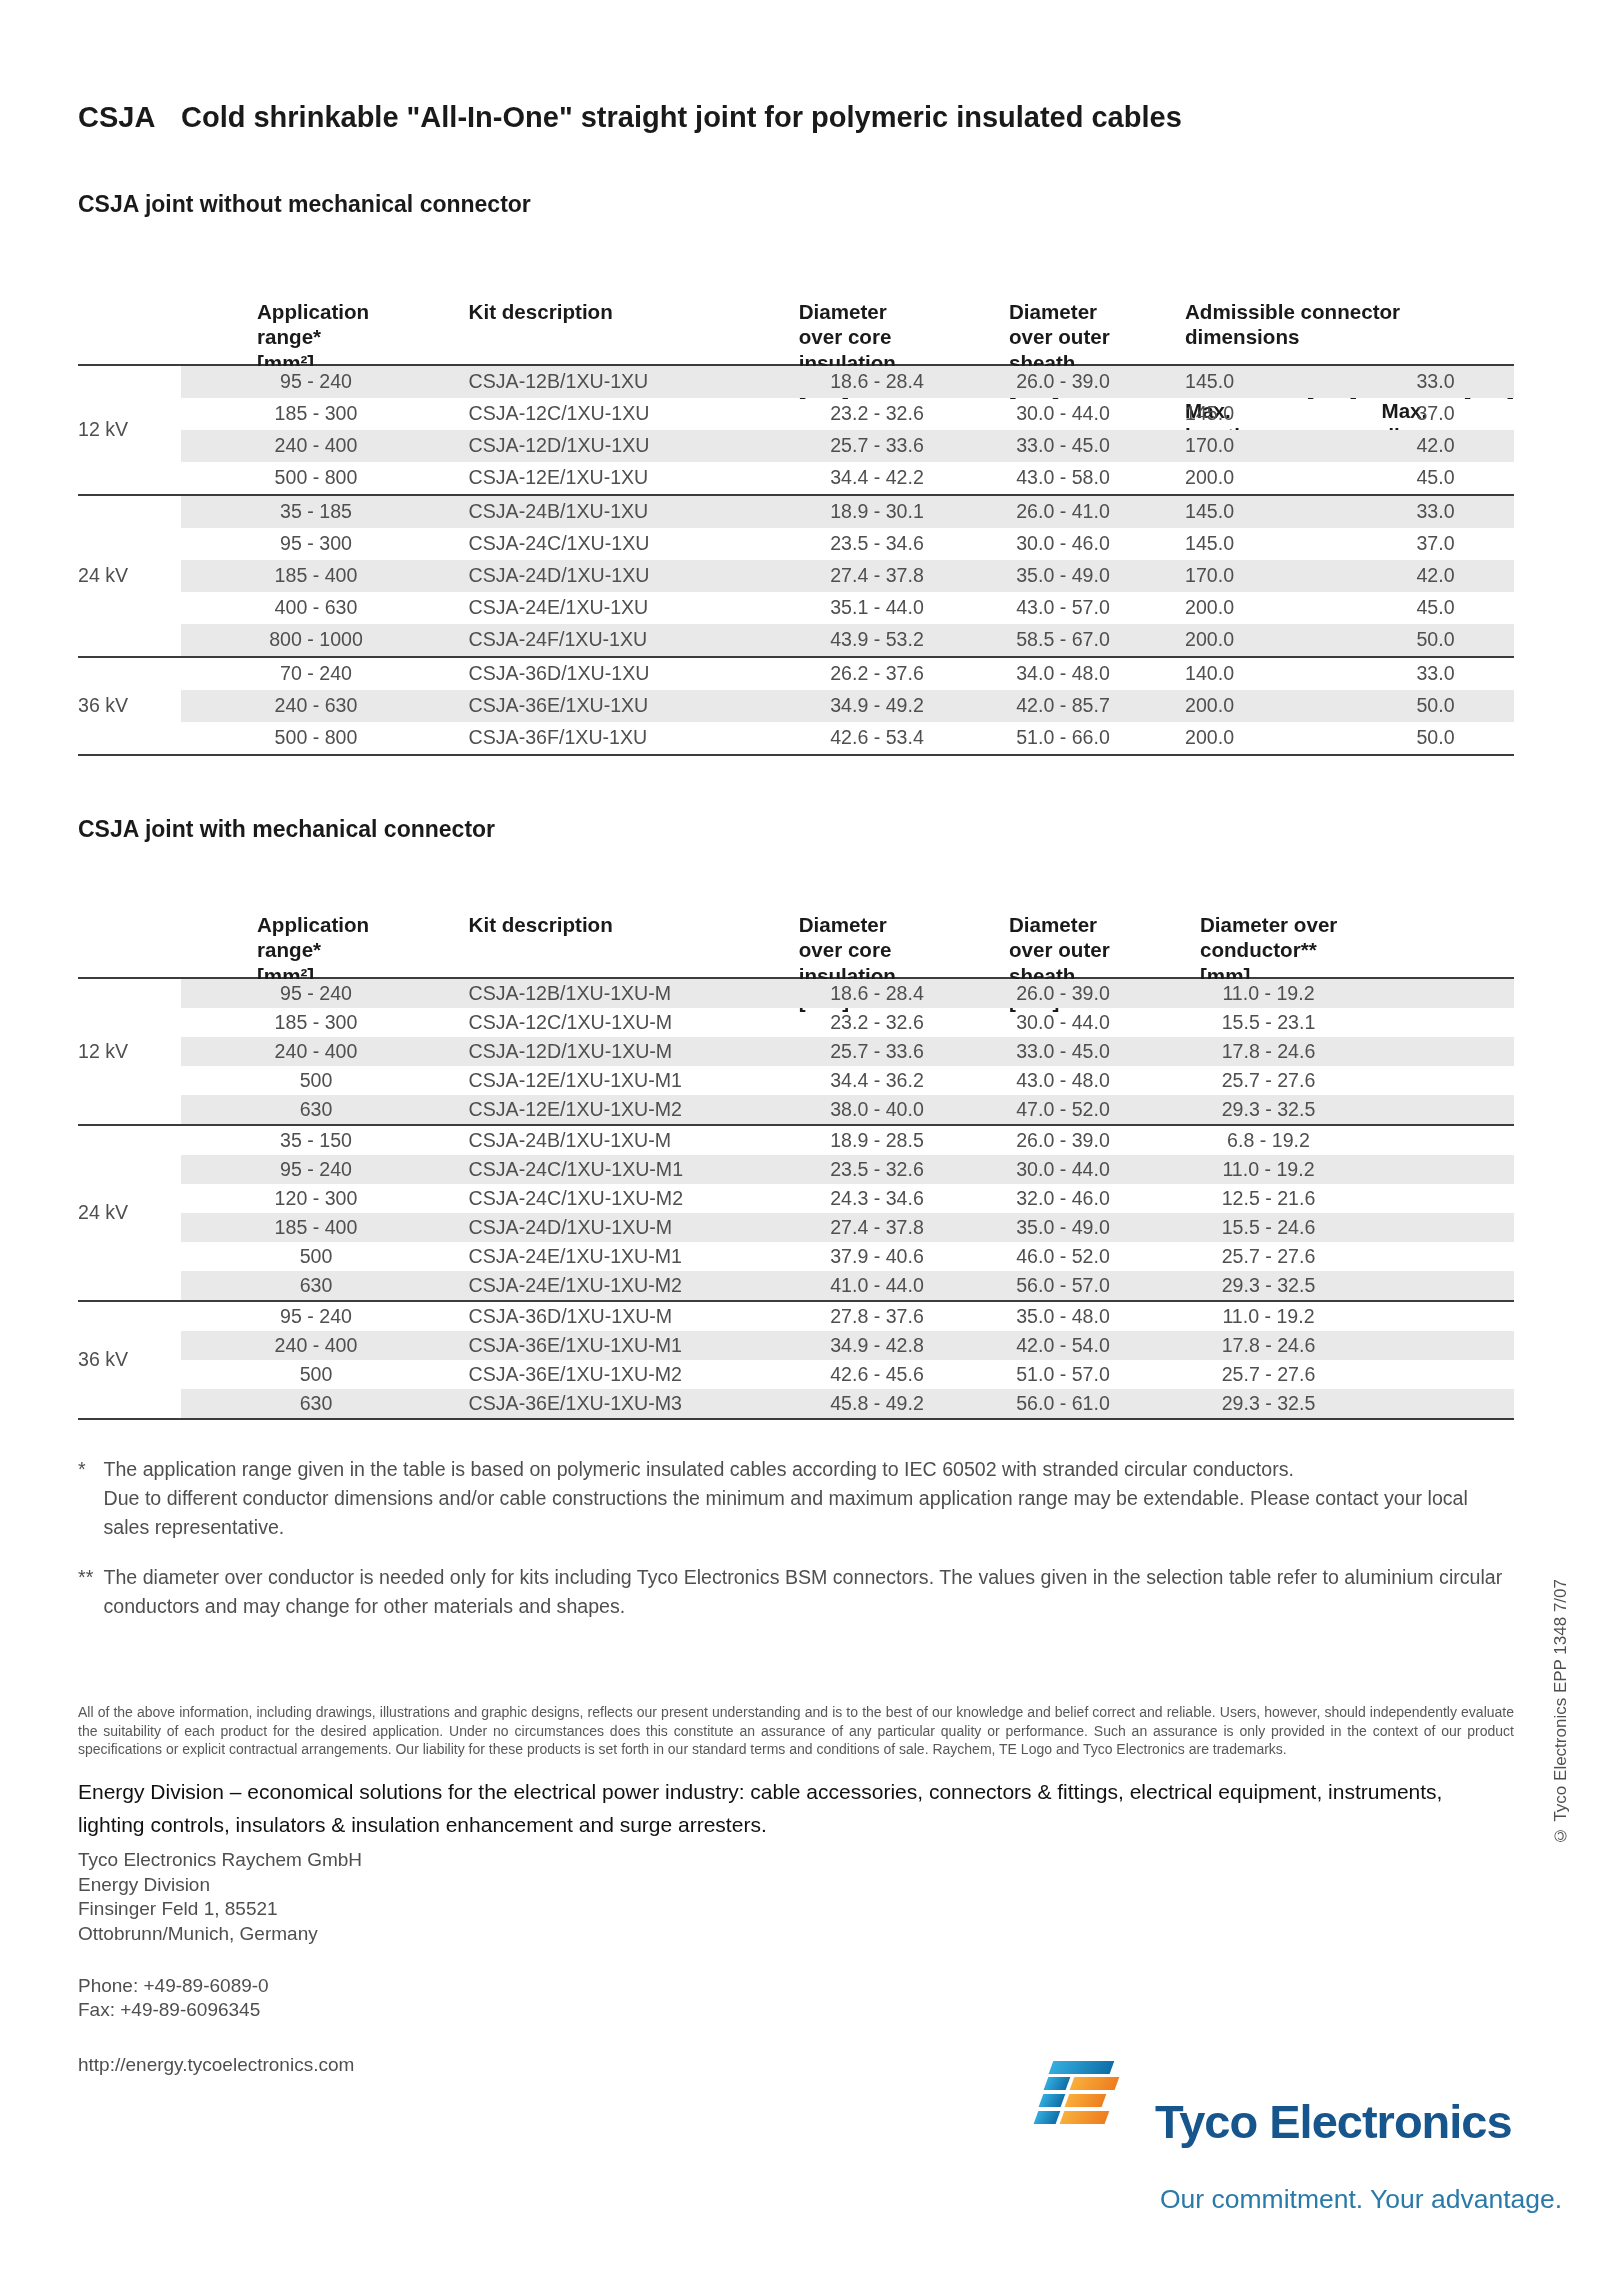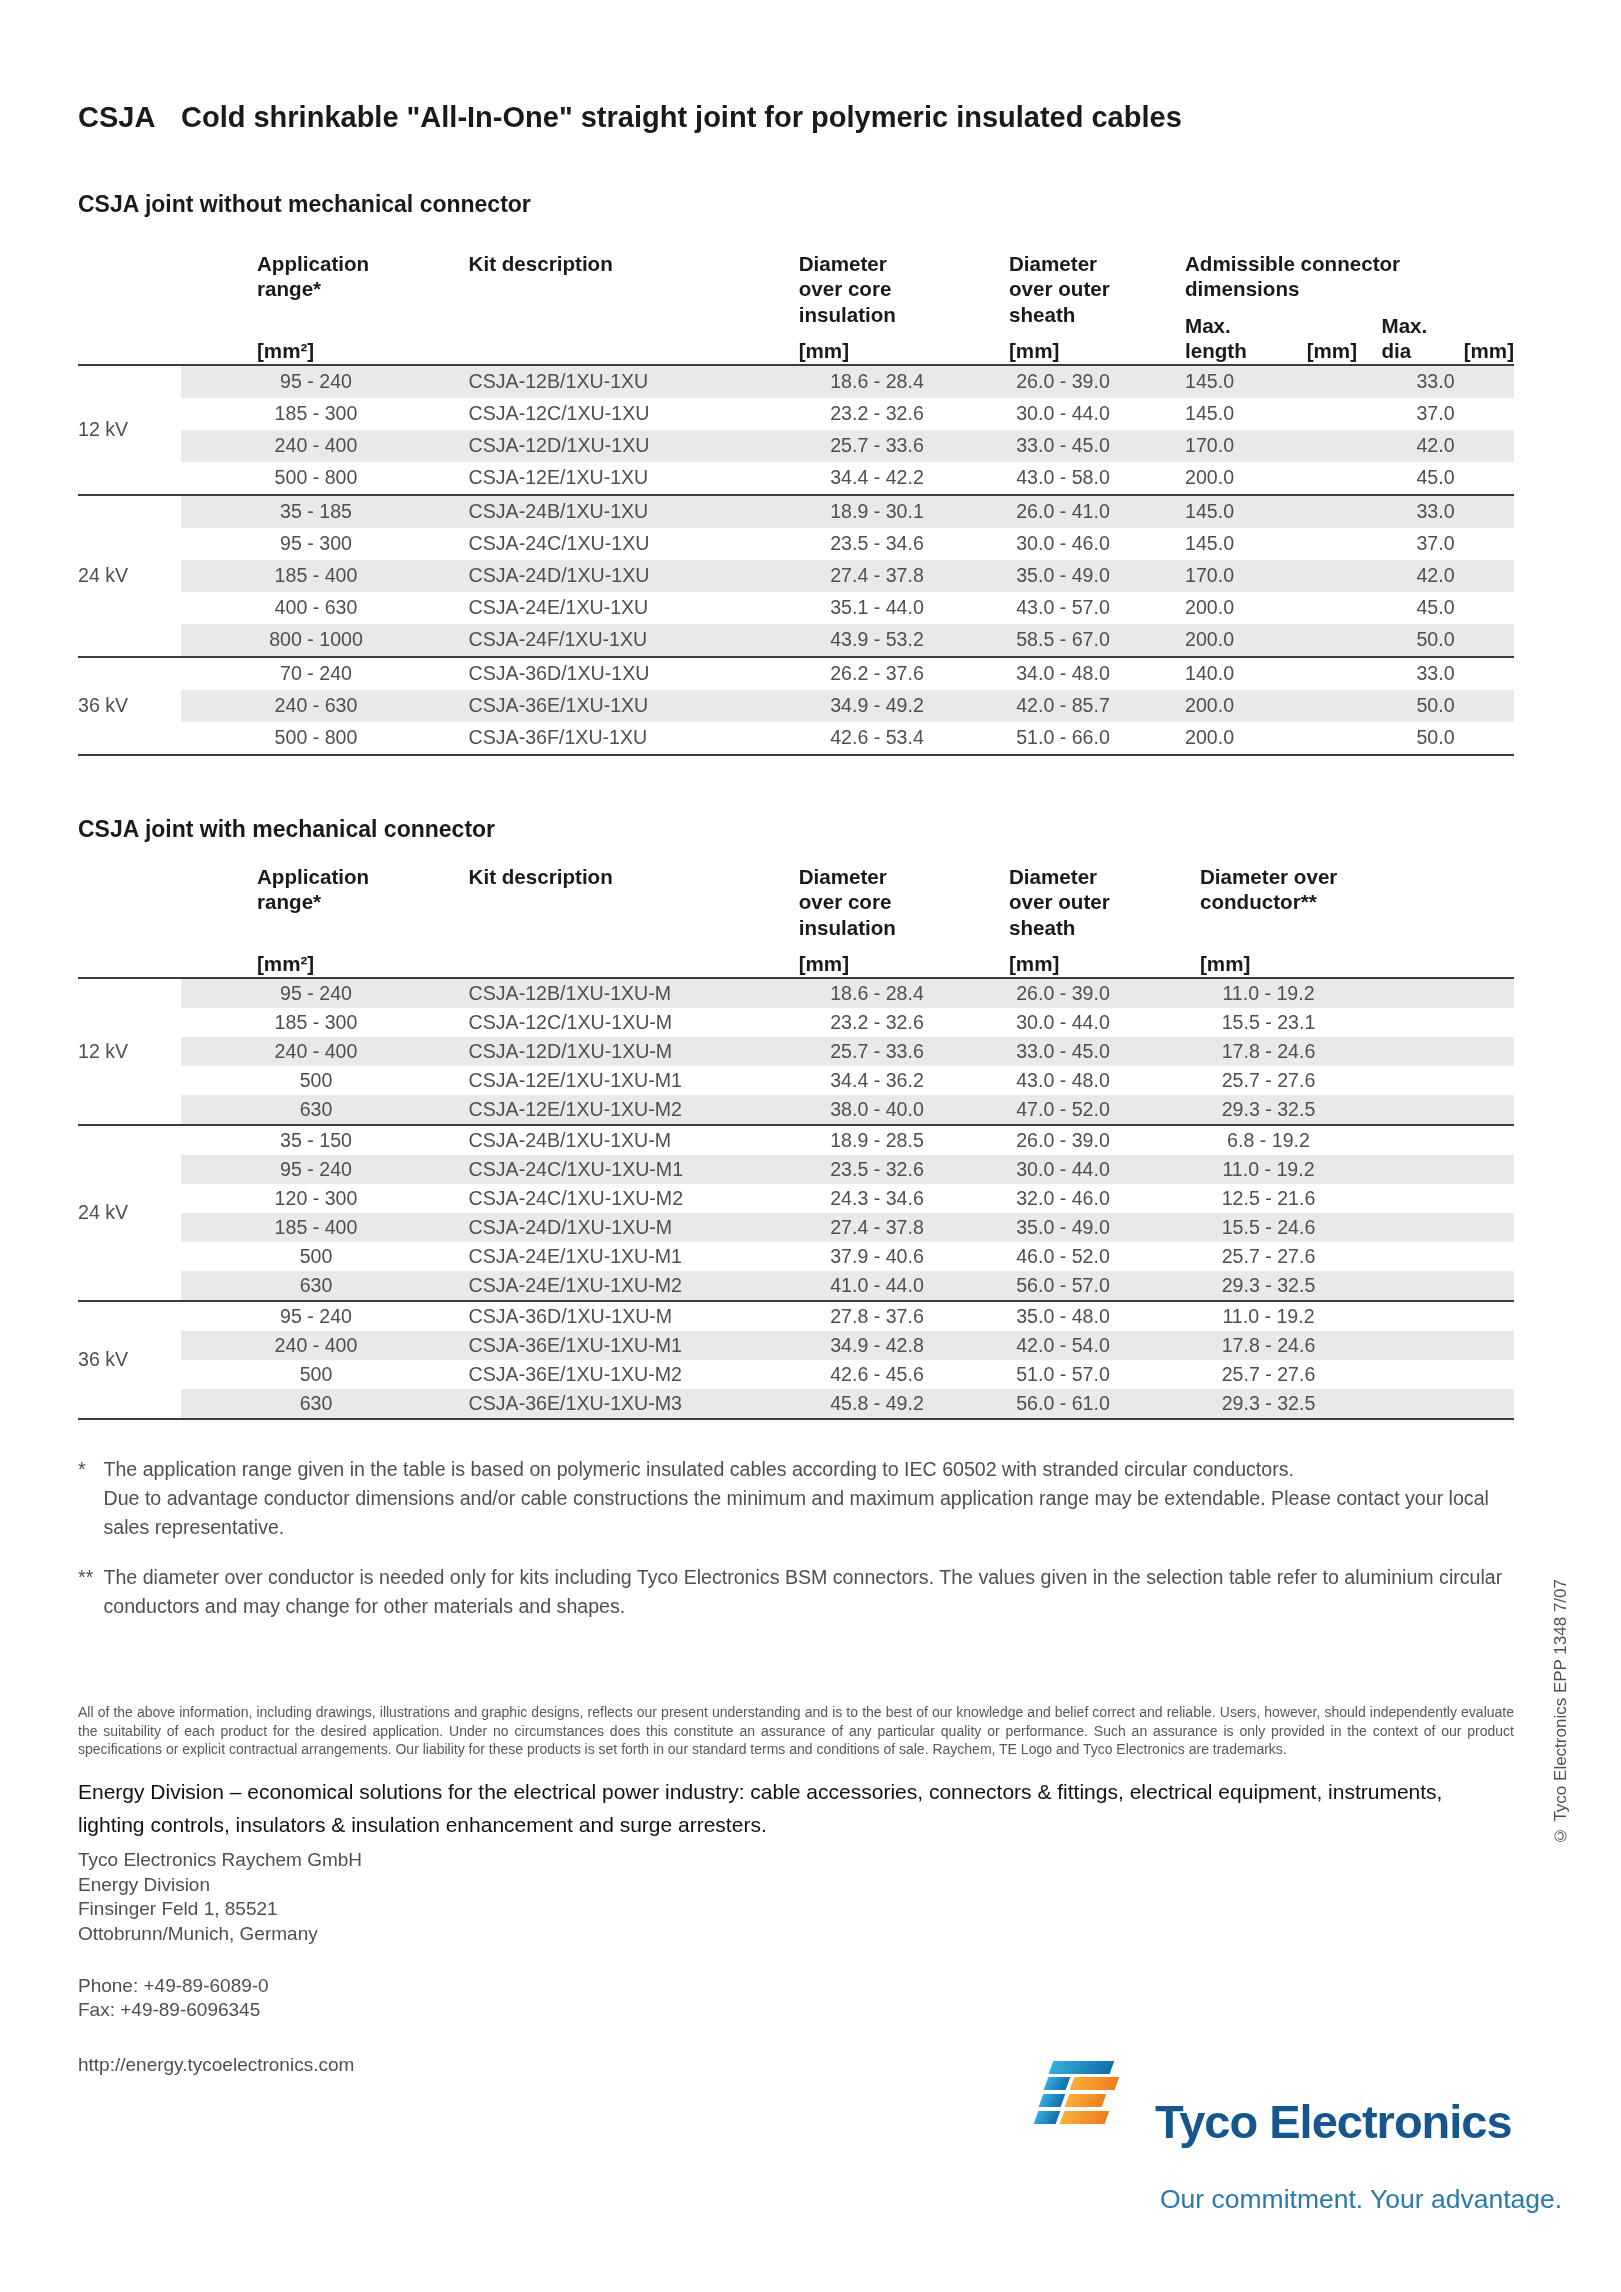--- a/index.html
+++ b/index.html
@@ -21,21 +21,21 @@
   .title-code{width:103px;flex:0 0 103px;}
   .sec-title{font-size:23px;font-weight:bold;color:#1a1a1a;line-height:25.5px;}
   .sec1-title{margin-top:57px;}
   .sec2-title{margin-top:61px;}
 
   
   .thead{display:grid;}
   .t1head{margin-top:33px;grid-template-columns:103px 270px 333px 186px 186px 358px;}
   .t2head{margin-top:21.6px;grid-template-columns:103px 270px 333px 186px 186px 225px;}
   .hcell{display:flex;flex-direction:column;height:113px;font-size:20.6px;font-weight:bold;color:#1a1a1a;line-height:25.5px;}
-  .htxt{display:block;}
+  .htxt{display:block;margin-top:48px;}
   .unit{margin-top:auto;}
   .w130{max-width:129px;}
   .w120{max-width:120px;}
   .w260{max-width:267px;}
   .w150{max-width:149px;}
   .pad-app{padding-left:76px;}
   .pad-kit{padding-left:17.6px;}
   .pad-core{padding-left:14.7px;}
   .pad-sheath{padding-left:39px;}
   .pad-admis{padding-left:29px;}
@@ -399,21 +399,21 @@
             <div class="tcell c-center">29.3 - 32.5</div>
           </div>
         </div>
       </div>
     </div>
 
   <div class="footnote">
     <span class="fn-marker">*</span>
     <div class="fn-body">
       <p>The application range given in the table is based on polymeric insulated cables according to IEC 60502 with stranded circular conductors.</p>
-      <p>Due to advantage conductor dimensions and/or cable constructions the minimum and maximum application range may be extendable. Please contact your local sales representative.</p>
+      <p>Due to different conductor dimensions and/or cable constructions the minimum and maximum application range may be extendable. Please contact your local sales representative.</p>
     </div>
   </div>
 
   <div class="footnote second">
     <span class="fn-marker">**</span>
     <div class="fn-body">
       <p>The diameter over conductor is needed only for kits including Tyco Electronics BSM connectors. The values given in the selection table refer to aluminium circular conductors and may change for other materials and shapes.</p>
     </div>
   </div>
 

